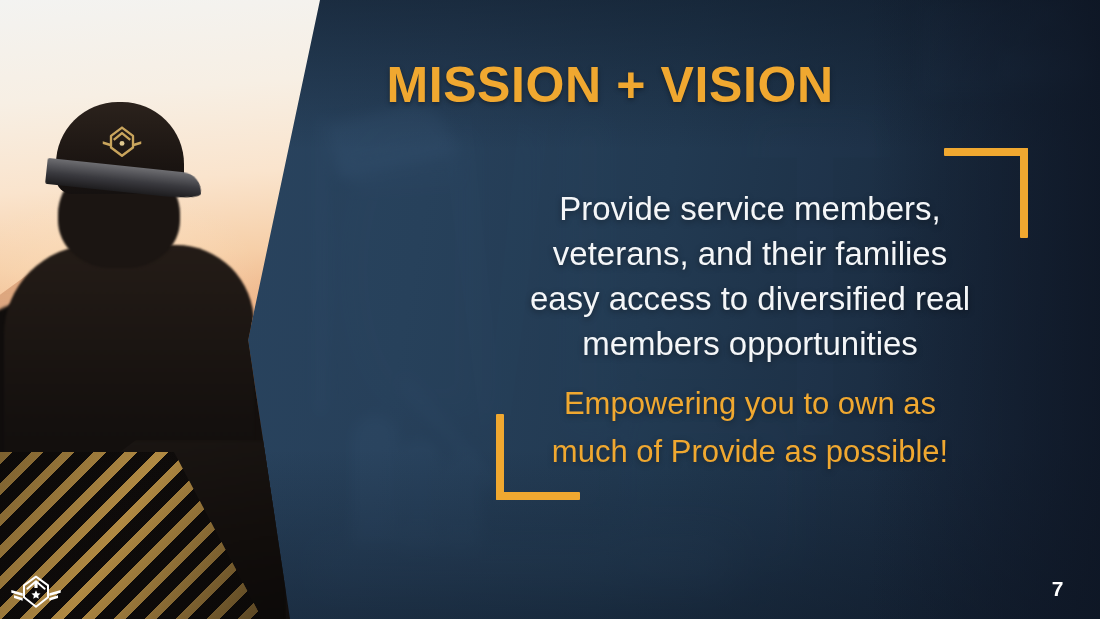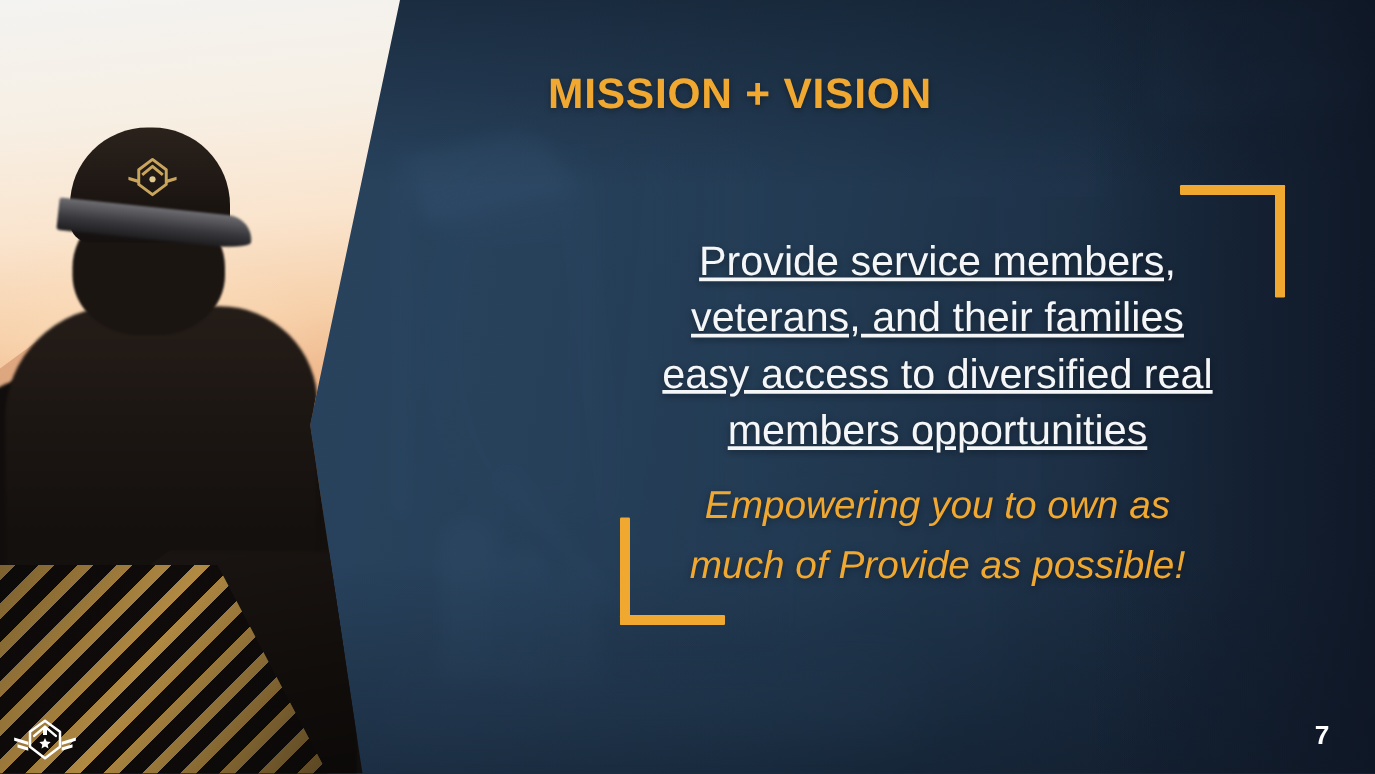--- a/index.html
+++ b/index.html
@@ -156,44 +156,44 @@
   }
 
   
   .logo-mark {
     position:absolute; left:10px; top:572px; width:52px; height:40px;
     z-index:6;
   }
 
   
   .title {
-    position:absolute; left:312px; top:56px; width:560px;
+    position:absolute; left:330px; top:56px; width:560px;
     text-align:center;
-    font-size:34px; font-weight:bold; letter-spacing:.6px;
+    font-size:50px; font-weight:bold; letter-spacing:.6px;
     color:#f0a830;
     text-shadow:0 2px 5px rgba(0,0,0,.35);
   }
 
   .mission {
     position:absolute; left:480px; top:186px; width:540px;
     text-align:center;
     font-size:33px; line-height:45px; font-weight:normal;
     color:#f4f6f8;
     text-shadow:0 2px 6px rgba(0,0,0,.4);
   }
-  .mission .ln { display:block;text-decoration:underline; }
+  .mission .ln { display:block; }
 
   .tagline {
     position:absolute; left:490px; top:380px; width:520px;
     text-align:center;
     font-size:31px; line-height:48px;
     color:#f0a830;
     text-shadow:0 2px 6px rgba(0,0,0,.35);
   }
-  .tagline .ln { display:block;font-style:italic; }
+  .tagline .ln { display:block; }
 
   
   .bracket { position:absolute; }
   .bracket span { position:absolute; background:#f0a830; display:block; border-radius:1px; }
 
   .bracket-tr { left:944px; top:148px; width:84px; height:90px; }
   .bracket-tr .h { left:0;   top:0;    width:84px; height:8px; }
   .bracket-tr .v { right:0;  top:0;    width:8px;  height:90px; }
 
   .bracket-bl { left:496px; top:414px; width:84px; height:86px; }

